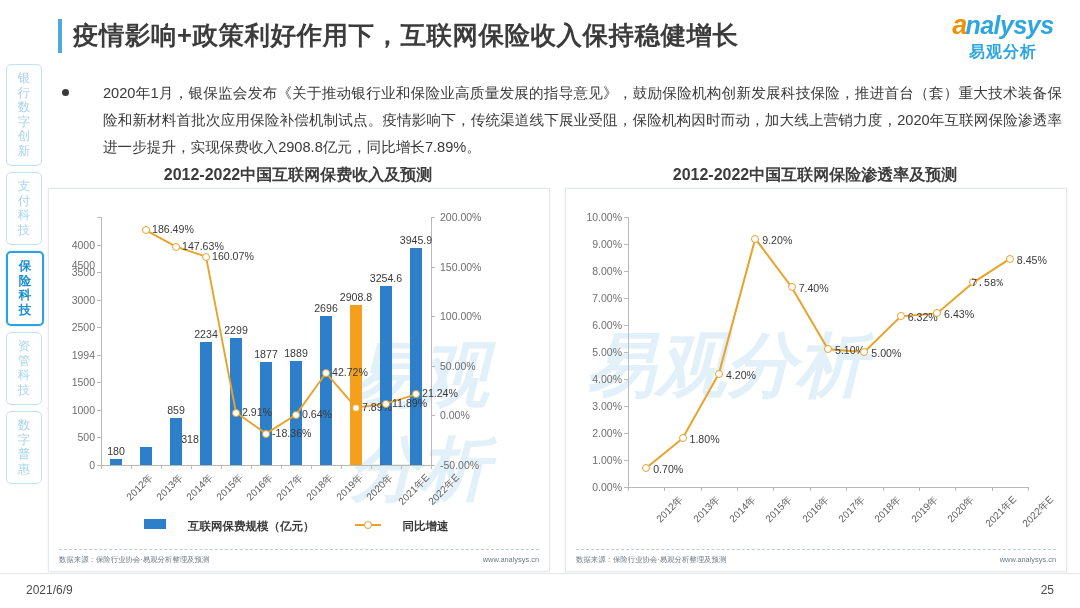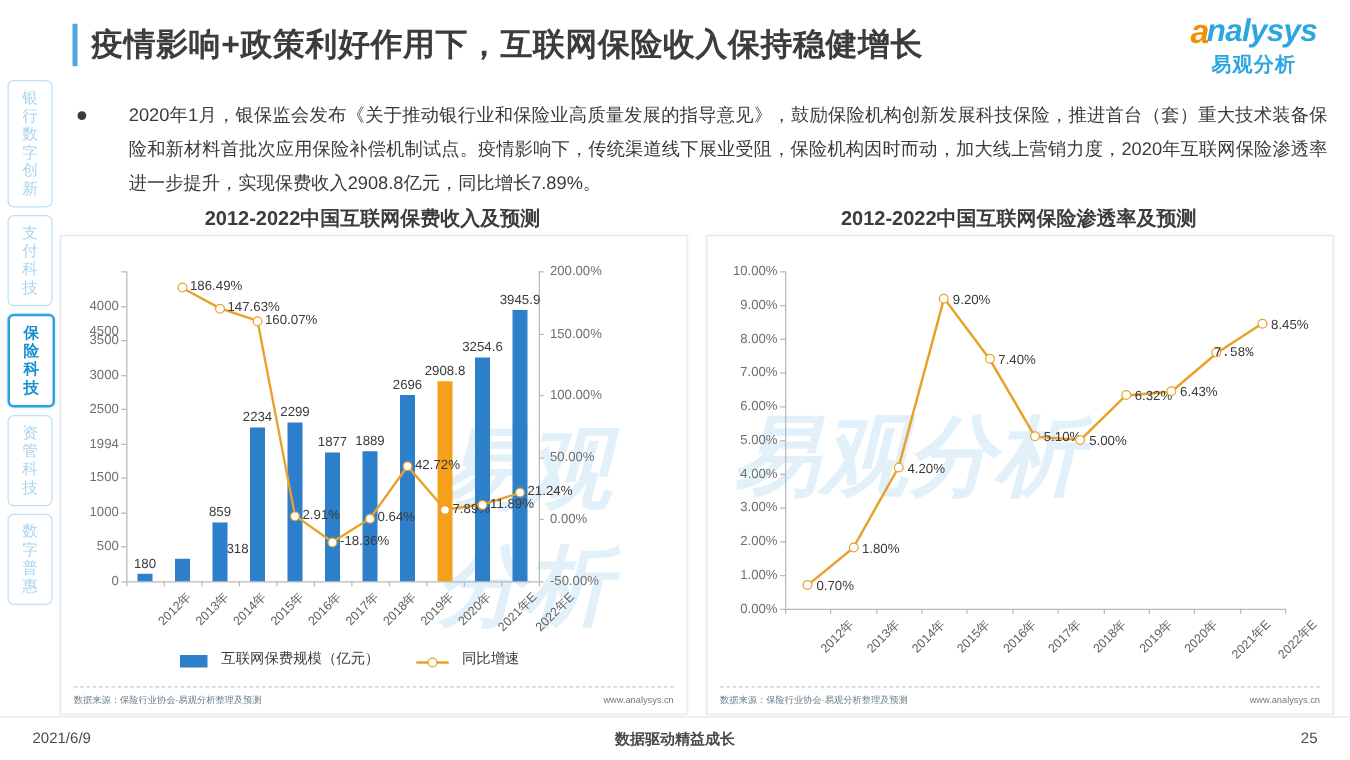--- a/index.html
+++ b/index.html
@@ -48,21 +48,21 @@
   .axis-h{position:absolute;height:1px;background:#b9b9b9;}
   .xtick{position:absolute;font-size:10px;color:#5f5f5f;white-space:nowrap;
          transform-origin:right top;transform:rotate(-45deg);text-align:right;}
   .xtickmark{position:absolute;width:1px;height:4px;background:#b9b9b9;}
   .bar{position:absolute;background:#2e7fc9;}
   .bar.hi{background:#f5a01c;}
   .barlabel{position:absolute;font-size:10.6px;color:#3a3a3a;text-align:center;transform:translateX(-50%);white-space:nowrap;}
   .dot{position:absolute;width:6px;height:6px;border-radius:50%;background:#fff;border:1.6px solid #e8a22a;
        transform:translate(-50%,-50%);}
   .ptlabel{position:absolute;font-size:10.6px;color:#3a3a3a;white-space:nowrap;transform:translateY(-50%);}
-  .legend{position:absolute;display:flex;align-items:flex-end;gap:11px;font-size:11.5px;color:#3a3a3a;}
+  .legend{position:absolute;display:flex;align-items:flex-start;gap:22px;font-size:11.5px;color:#3a3a3a;font-weight:bold;}
   .legend-swatch{width:22px;height:10px;background:#2e7fc9;}
   .legend-line{width:26px;height:10px;position:relative;}
   .legend-line i{position:absolute;left:0;top:4.5px;width:26px;height:2px;background:#e8a22a;display:block;}
   .legend-line b{position:absolute;left:9px;top:1.5px;width:6px;height:6px;border-radius:50%;background:#fff;border:1.6px solid #e8a22a;}
   
   #footer{position:absolute;left:0;right:0;bottom:0;height:34px;border-top:1px solid #e6e6e6;}
   #footer-date{position:absolute;left:26px;top:9px;font-size:12px;color:#4a4a4a;}
   #footer-center{position:absolute;left:0;right:0;top:9px;text-align:center;font-size:12px;color:#4a4a4a;font-weight:bold;}
   #footer-page{position:absolute;right:26px;top:9px;font-size:12px;color:#4a4a4a;}
 </style>
@@ -324,15 +324,14 @@
       <div class="ptlabel" style="left: 450.818px; top: 70.85px;">8.45%</div>
     </div>
   <div class="src-row">
     <span>数据来源：保险行业协会·易观分析整理及预测</span>
     <span>www.analysys.cn</span>
   </div>
 </div>
 
 <div id="footer">
   <div id="footer-date">2021/6/9</div>
-  <div id="footer-center">数据驱动精益成长</div>
   <div id="footer-page">25</div>
 </div>
 
 </body></html>

